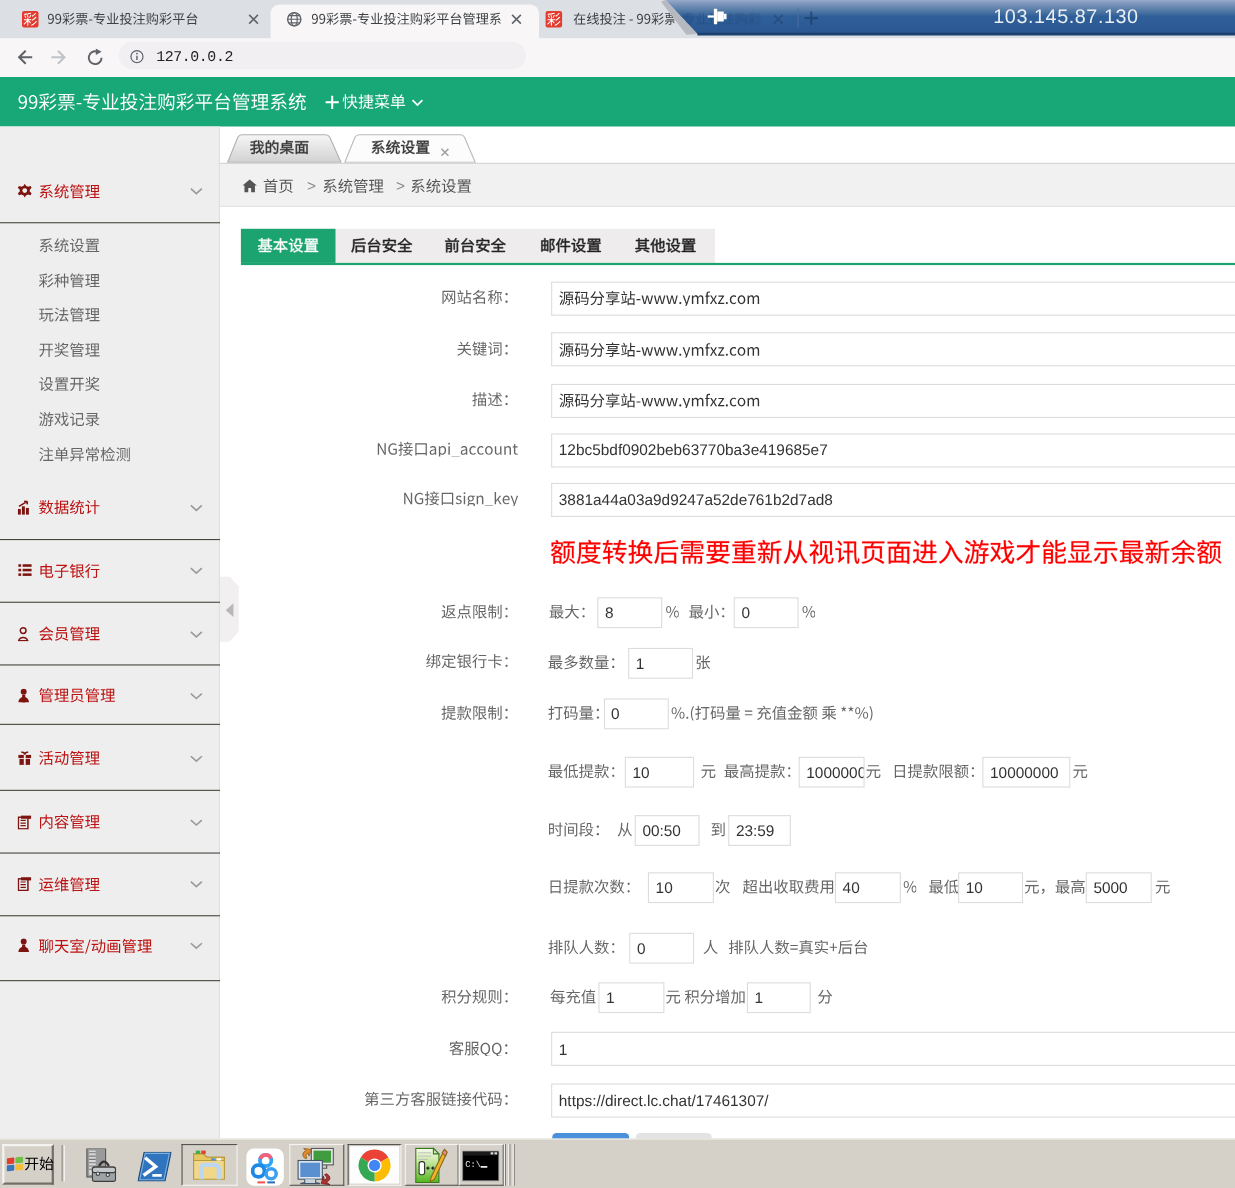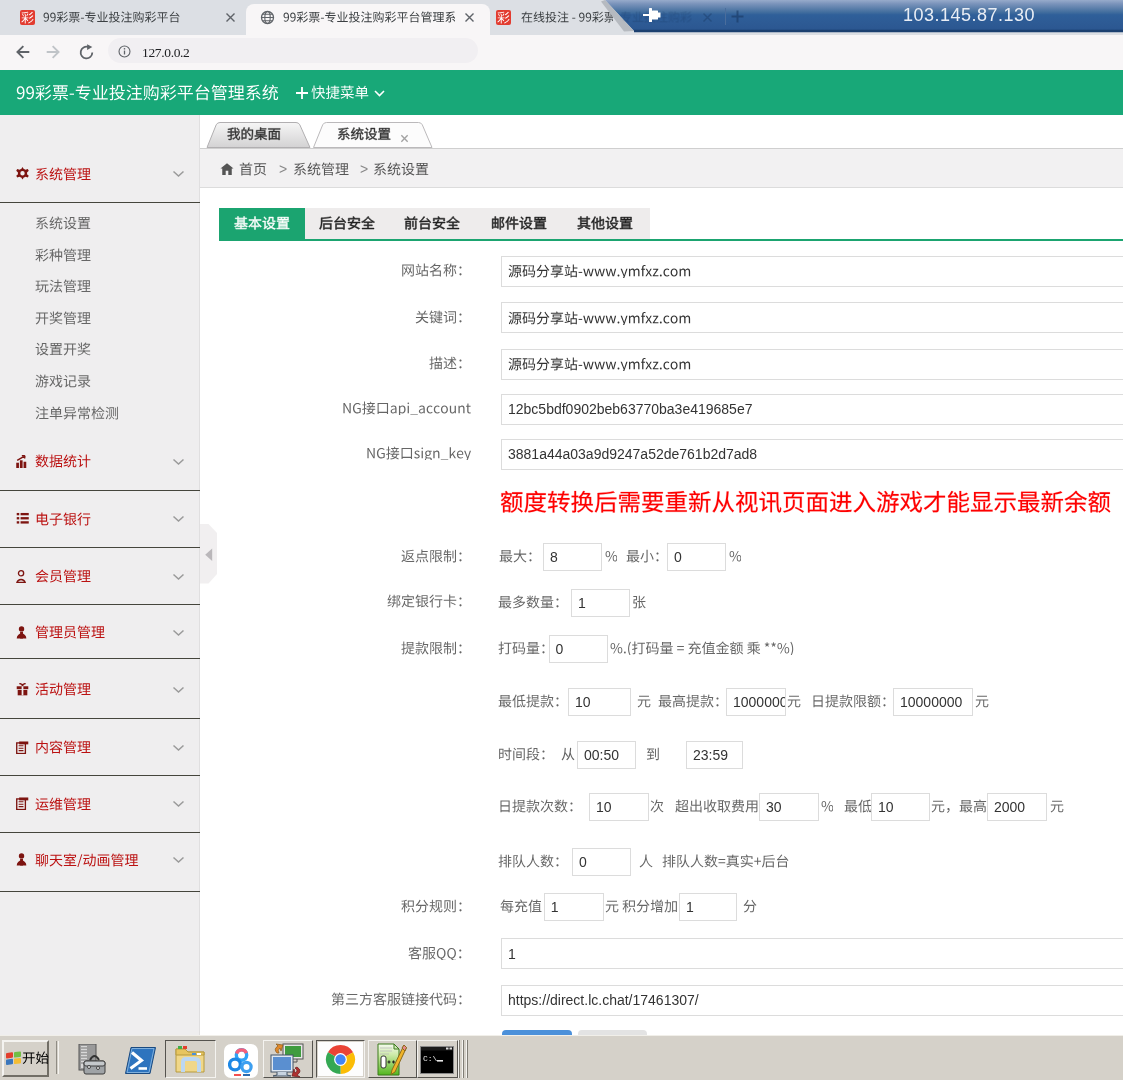--- a/index.html
+++ b/index.html
@@ -296,21 +296,21 @@
 <svg class="a" style="left:78px;top:44px" width="17" height="17" viewBox="0 0 19 19">
     <path d="M16 9.5 A6.5 6.5 0 1 1 11.5 3.3" stroke="#5f6368" stroke-width="2" fill="none"></path>
     <path d="M10.2 0.2 L16 3.4 L10.2 6.8 Z" fill="#5f6368"></path>
   </svg>
 <div class="a" style="left:108px;top:38px;width:370px;height:25px;background:#f1eff2;border-radius:12.5px"></div>
 <svg class="a" style="left:118px;top:45px" width="13" height="13" viewBox="0 0 14 14">
     <circle cx="7" cy="7" r="5.9" fill="none" stroke="#5f6368" stroke-width="1.2"></circle>
     <path d="M7 6 V10.2" stroke="#5f6368" stroke-width="1.4"></path>
     <circle cx="7" cy="4" r="0.9" fill="#5f6368"></circle>
   </svg>
-<div class="a" style="left:142px;top:45.5px;font-family:Liberation Serif, serif;font-size:13.5px;line-height:14px;letter-spacing:-0.35px;color:#202124">127.0.0.2</div>
+<div class="a" style="left:142px;top:45.5px;font-family:Liberation Mono, monospace;font-size:13.5px;line-height:14px;letter-spacing:-0.35px;color:#202124">127.0.0.2</div>
 <svg class="a" style="left:600px;top:0" width="523" height="33" viewBox="0 0 523 33">
 <defs>
       <linearGradient id="rdpg" x1="0" y1="0" x2="0" y2="1">
 <stop offset="0" stop-color="#97abcb"></stop>
         <stop offset="0.12" stop-color="#7b94bb"></stop>
 <stop offset="0.38" stop-color="#45709f"></stop>
         <stop offset="0.48" stop-color="#2f5f99"></stop>
 <stop offset="0.9" stop-color="#2c5892"></stop>
         <stop offset="1" stop-color="#27538c"></stop>
       </linearGradient>
@@ -1080,21 +1080,21 @@
       </g>
     </svg></div>
 <div class="inp" style="left:577.0px;top:741.0px;width:59px;height:28px;">
     <div class="v">00:50</div>
   </div>
 <div class="a" style="left:646.0px;top:747.4px;"><svg class="t" width="14.0" height="14.0" viewBox="0 0 1000 1000">
       <g fill="#666" transform="translate(0,880) scale(1,-1)">
         <use href="#q171" x="0"></use>
       </g>
     </svg></div>
-<div class="inp" style="left:662.0px;top:741.0px;width:57px;height:28px;margin-left:24px;">
+<div class="inp" style="left:662.0px;top:741.0px;width:57px;height:28px;">
     <div class="v">23:59</div>
   </div>
 <div class="a" style="left:498.0px;top:799.4px;"><svg class="t" width="84.0" height="14.0" viewBox="0 0 6000 1000">
       <g fill="#666" transform="translate(0,880) scale(1,-1)">
         <use href="#q167" x="0"></use>
         <use href="#q107" x="1000"></use>
         <use href="#q108" x="2000"></use>
         <use href="#q172" x="3000"></use>
         <use href="#q21" x="4000"></use>
         <use href="#q76" x="5000"></use>
@@ -1112,21 +1112,21 @@
       <g fill="#666" transform="translate(0,880) scale(1,-1)">
         <use href="#q173" x="0"></use>
         <use href="#q174" x="1000"></use>
         <use href="#q175" x="2000"></use>
         <use href="#q176" x="3000"></use>
         <use href="#q177" x="4000"></use>
         <use href="#q178" x="5000"></use>
       </g>
     </svg></div>
 <div class="inp" style="left:759.0px;top:793.0px;width:60px;height:28px;">
-    <div class="v">30</div>
+    <div class="v">40</div>
   </div>
 <div class="a" style="left:820.5px;top:799.4px;"><svg class="t" width="12.9" height="14.0" viewBox="0 0 921 1000">
       <g fill="#666" transform="translate(0,880) scale(1,-1)">
         <use href="#q150" x="0"></use>
       </g>
     </svg></div>
 <div class="a" style="left:844.0px;top:799.4px;"><svg class="t" width="28.0" height="14.0" viewBox="0 0 2000 1000">
       <g fill="#666" transform="translate(0,880) scale(1,-1)">
         <use href="#q147" x="0"></use>
         <use href="#q164" x="1000"></use>
@@ -1137,21 +1137,21 @@
   </div>
 <div class="a" style="left:931.0px;top:799.4px;"><svg class="t" width="56.0" height="14.0" viewBox="0 0 4000 1000">
       <g fill="#666" transform="translate(0,880) scale(1,-1)">
         <use href="#q165" x="0"></use>
         <use href="#q179" x="1000"></use>
         <use href="#q147" x="2000"></use>
         <use href="#q166" x="3000"></use>
       </g>
     </svg></div>
 <div class="inp" style="left:987.0px;top:793.0px;width:60px;height:28px;">
-    <div class="v">2000</div>
+    <div class="v">5000</div>
   </div>
 <div class="a" style="left:1050.0px;top:799.4px;"><svg class="t" width="14.0" height="14.0" viewBox="0 0 1000 1000">
       <g fill="#666" transform="translate(0,880) scale(1,-1)">
         <use href="#q165" x="0"></use>
       </g>
     </svg></div>
 <div class="a" style="left:498.0px;top:853.9px;"><svg class="t" width="70.0" height="14.0" viewBox="0 0 5000 1000">
       <g fill="#666" transform="translate(0,880) scale(1,-1)">
         <use href="#q180" x="0"></use>
         <use href="#q181" x="1000"></use>

